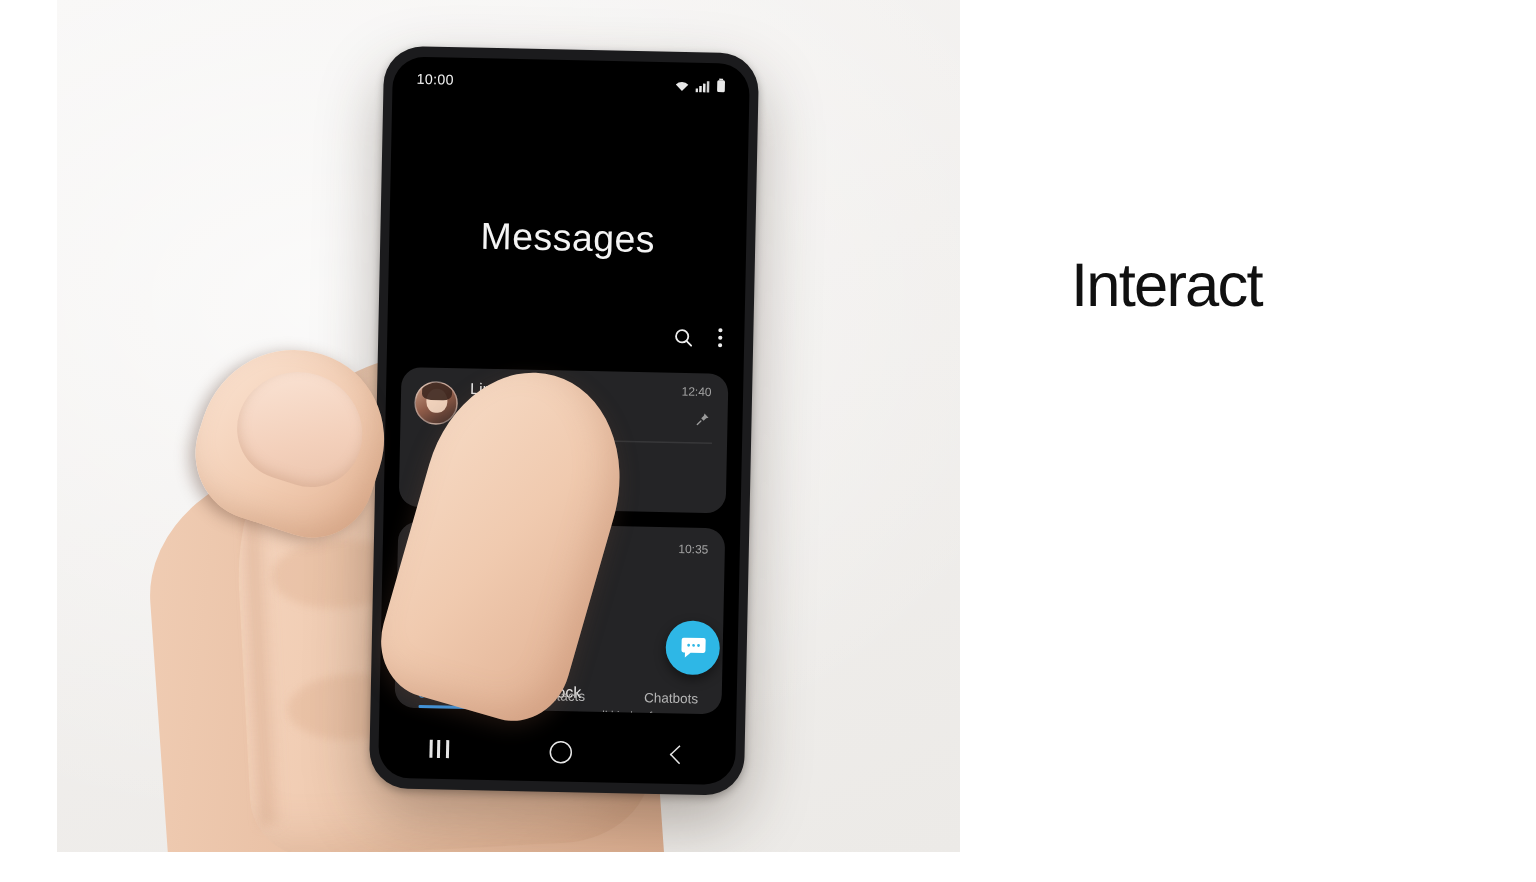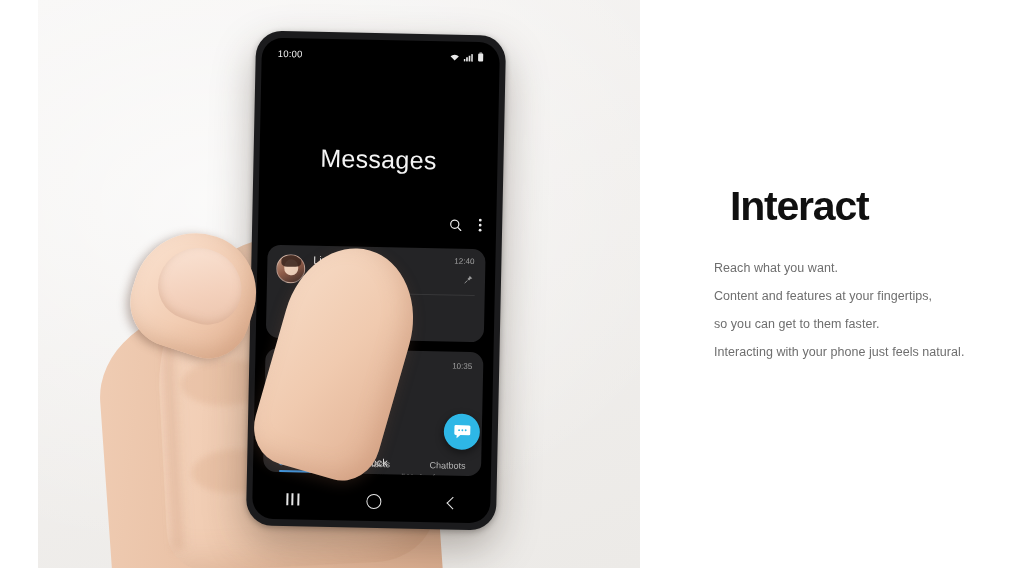--- a/index.html
+++ b/index.html
@@ -163,22 +163,22 @@
     background:linear-gradient(120deg,#fbe4d3 0%,#f2cdb3 55%,#e3b394 100%);
     border-radius:62px 58px 40px 44px / 64px 60px 42px 46px;
     transform:rotate(18deg);
     box-shadow:inset -8px -6px 18px rgba(180,128,96,0.3), -3px 3px 10px rgba(80,50,35,0.35);
     z-index:45;
   }
 
   
   .copy{position:absolute;left:714px;top:168px;width:300px;}
   .headline{
-    color:#101010;font-size:41px;font-weight:700;line-height:1.12;letter-spacing:-1.2px;
-    margin:16px;
+    color:#101010;font-size:41px;font-weight:400;line-height:1.12;letter-spacing:-1.2px;
+    margin:0;
   }
   .headline span{display:block;}
   .body{margin:31px 0 0 0;}
   .body p{
     margin:0 0 13px 0;color:#6e6e6e;font-size:12.5px;line-height:1.2;letter-spacing:.05px;
   }
 </style>
 </head>
 <body>
 
@@ -301,21 +301,15 @@
     <div class="thumb"></div>
     <div class="thumb-tip-over">
       <div class="thumbnail-plate"></div>
     </div>
   </div>
 
   <div class="copy">
     <h1 class="headline">
       <span>Interact</span>
     </h1>
-    <div class="body">
-      <p>Reach what you want.</p>
-      <p>Content and features at your fingertips,</p>
-      <p>so you can get to them faster.</p>
-      <p>Interacting with your phone just feels natural.</p>
-    </div>
   </div>
 
 </div>
 
 </body></html>

